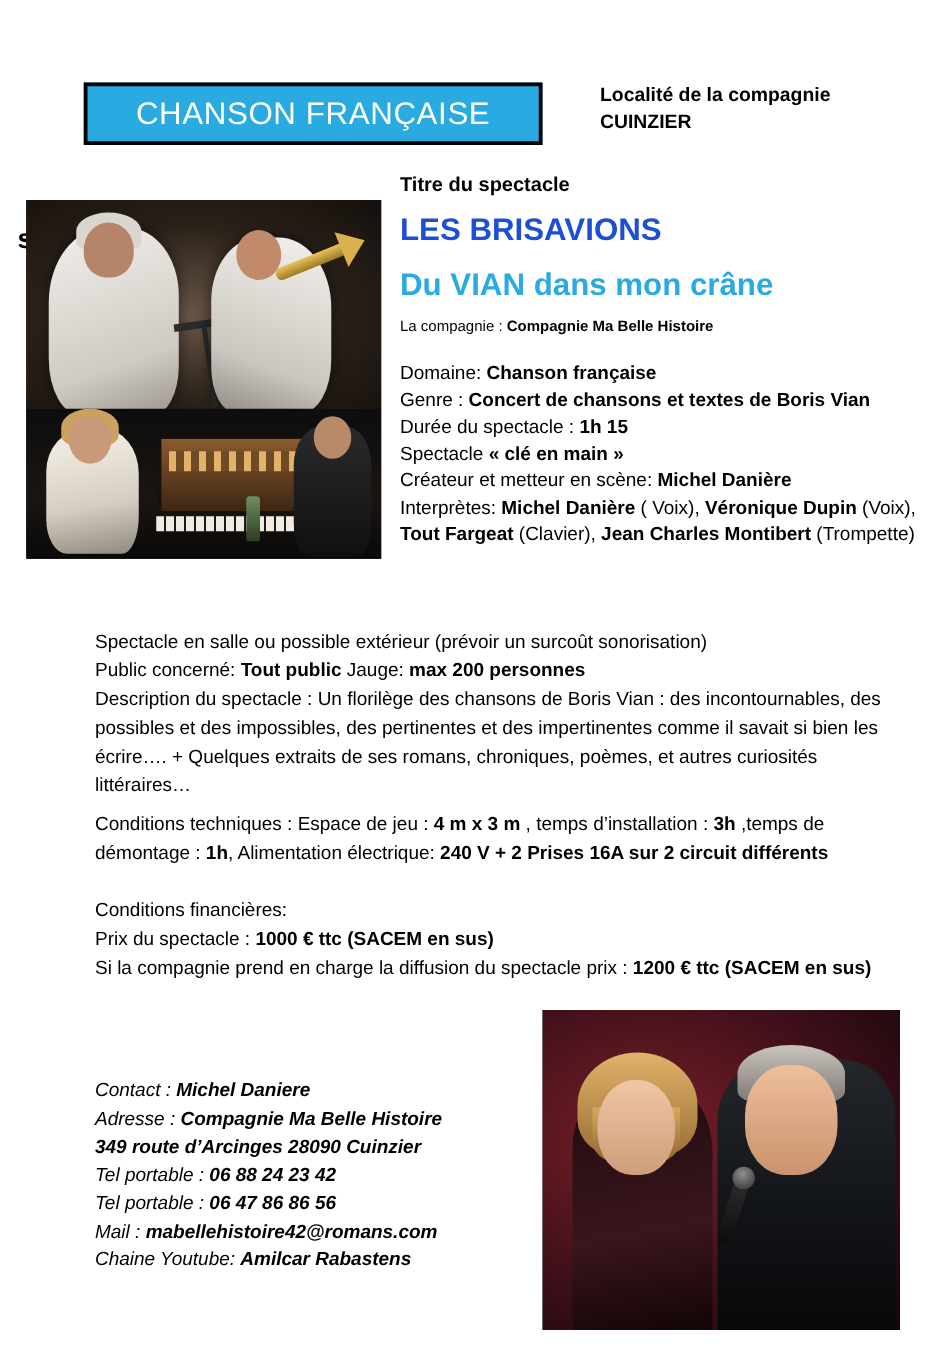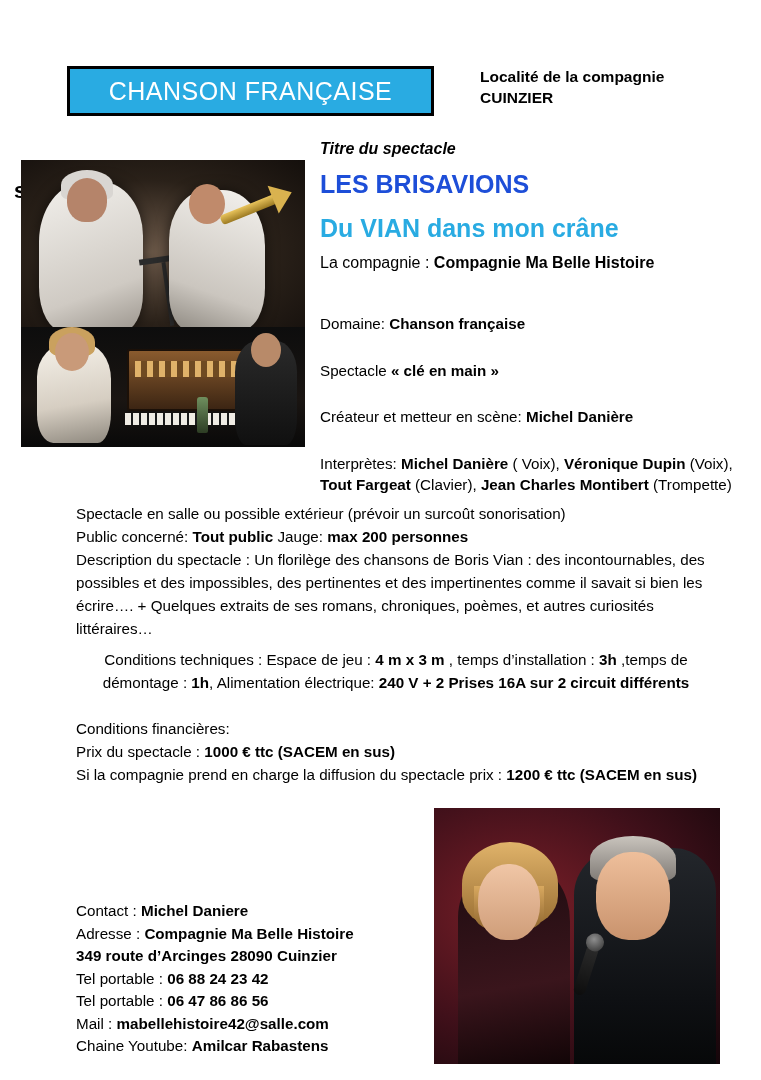--- a/index.html
+++ b/index.html
@@ -145,54 +145,54 @@
     background:#b88a69; border-radius:50%;
   }
   .pt-bottle {
     position:absolute; left:176px; top:70px; width:11px; height:36px;
     background: linear-gradient(180deg,#6f8f5e,#2d3d24); border-radius:3px 3px 2px 2px;
   }
 
   
   .title-label {
     position: absolute; left: 320px; top: 140px;
-    font-size: 16px; font-weight: bold; font-style: italic;
+    font-size: 16px; font-weight: bold;
   }
   .show-title {
     position: absolute; left: 320px; top: 170px;
     font-size: 25px; font-weight: bold; color: #1d4ed8;
   }
   .show-subtitle {
     position: absolute; left: 320px; top: 214px;
     font-size: 25px; font-weight: bold; color: #29ABE2;
   }
   .company-line {
     position: absolute; left: 320px; top: 254px;
-    font-size: 16px;
+    font-size: 12px;
   }
   .company-line b { font-weight: bold; }
 
   .meta-block {
     position: absolute; left: 320px; top: 288px; width: 420px;
     font-size: 15.2px; line-height: 21.5px;
   }
-  .meta-block .row { white-space: nowrap; margin-top: 25px; }
+  .meta-block .row { white-space: nowrap; }
   .meta-block .row.wrap { white-space: normal; }
   .meta-block b { font-weight: bold; }
 
   
   .body-block {
     position: absolute; left: 76px; width: 640px;
     font-size: 15.2px; line-height: 23px;
   }
   .body-block b { font-weight: bold; }
   #blockA { top: 502px; }
-  #blockB { top: 648px; text-align: center; }
+  #blockB { top: 648px; }
   #blockC { top: 717px; }
-  #blockD { top: 900px; width: 360px; line-height: 22.5px; }
+  #blockD { top: 862px; width: 360px; line-height: 22.5px; font-style: italic; }
 
   
   .photo-bottom {
     position: absolute; left: 434px; top: 808px; width: 286px; height: 256px;
     overflow: hidden; background:#1a0d10;
   }
   .pb-bg {
     position:absolute; inset:0;
     background: radial-gradient(ellipse at 30% 40%, #7b1f28 0%, #40101a 55%, #14060a 100%);
   }
@@ -285,20 +285,26 @@
 <div class="show-subtitle">Du VIAN dans mon crâne</div>
 <div class="company-line">
   <span>La compagnie : </span><b>Compagnie Ma Belle Histoire</b>
 </div>
 
 <div class="meta-block">
   <div class="row">
     <span>Domaine: </span><b>Chanson française</b>
   </div>
   <div class="row">
+    <span>Genre :  </span><b>Concert de chansons et textes de Boris Vian</b>
+  </div>
+  <div class="row">
+    <span>Durée du spectacle : </span><b>1h 15</b>
+  </div>
+  <div class="row">
     <span>Spectacle </span><b>« clé en main »</b>
   </div>
   <div class="row">
     <span>Créateur et metteur en scène: </span><b>Michel Danière</b>
   </div>
   <div class="row wrap">
     <span>Interprètes:  </span><b>Michel Danière</b><span> ( Voix), </span><b>Véronique Dupin</b><span> (Voix), </span><b>Tout Fargeat</b><span> (Clavier), </span><b>Jean Charles Montibert</b><span> (Trompette)</span>
   </div>
 </div>
 
@@ -336,21 +342,21 @@
     <span>Adresse : </span><b>Compagnie Ma Belle Histoire</b>
   </div>
   <div><b>349 route d’Arcinges 28090 Cuinzier</b></div>
   <div>
     <span>Tel portable : </span><b>06 88 24 23 42</b>
   </div>
   <div>
     <span>Tel portable : </span><b>06 47 86 86 56</b>
   </div>
   <div>
-    <span>Mail : </span><b>mabellehistoire42@salle.com</b>
+    <span>Mail : </span><b>mabellehistoire42@romans.com</b>
   </div>
   <div>
     <span>Chaine Youtube: </span><b>Amilcar Rabastens</b>
   </div>
 </div>
 
 <div class="photo-bottom">
   <div class="pb-bg"></div>
   <div class="pb-woman"></div>
   <div class="pb-whair"></div>

